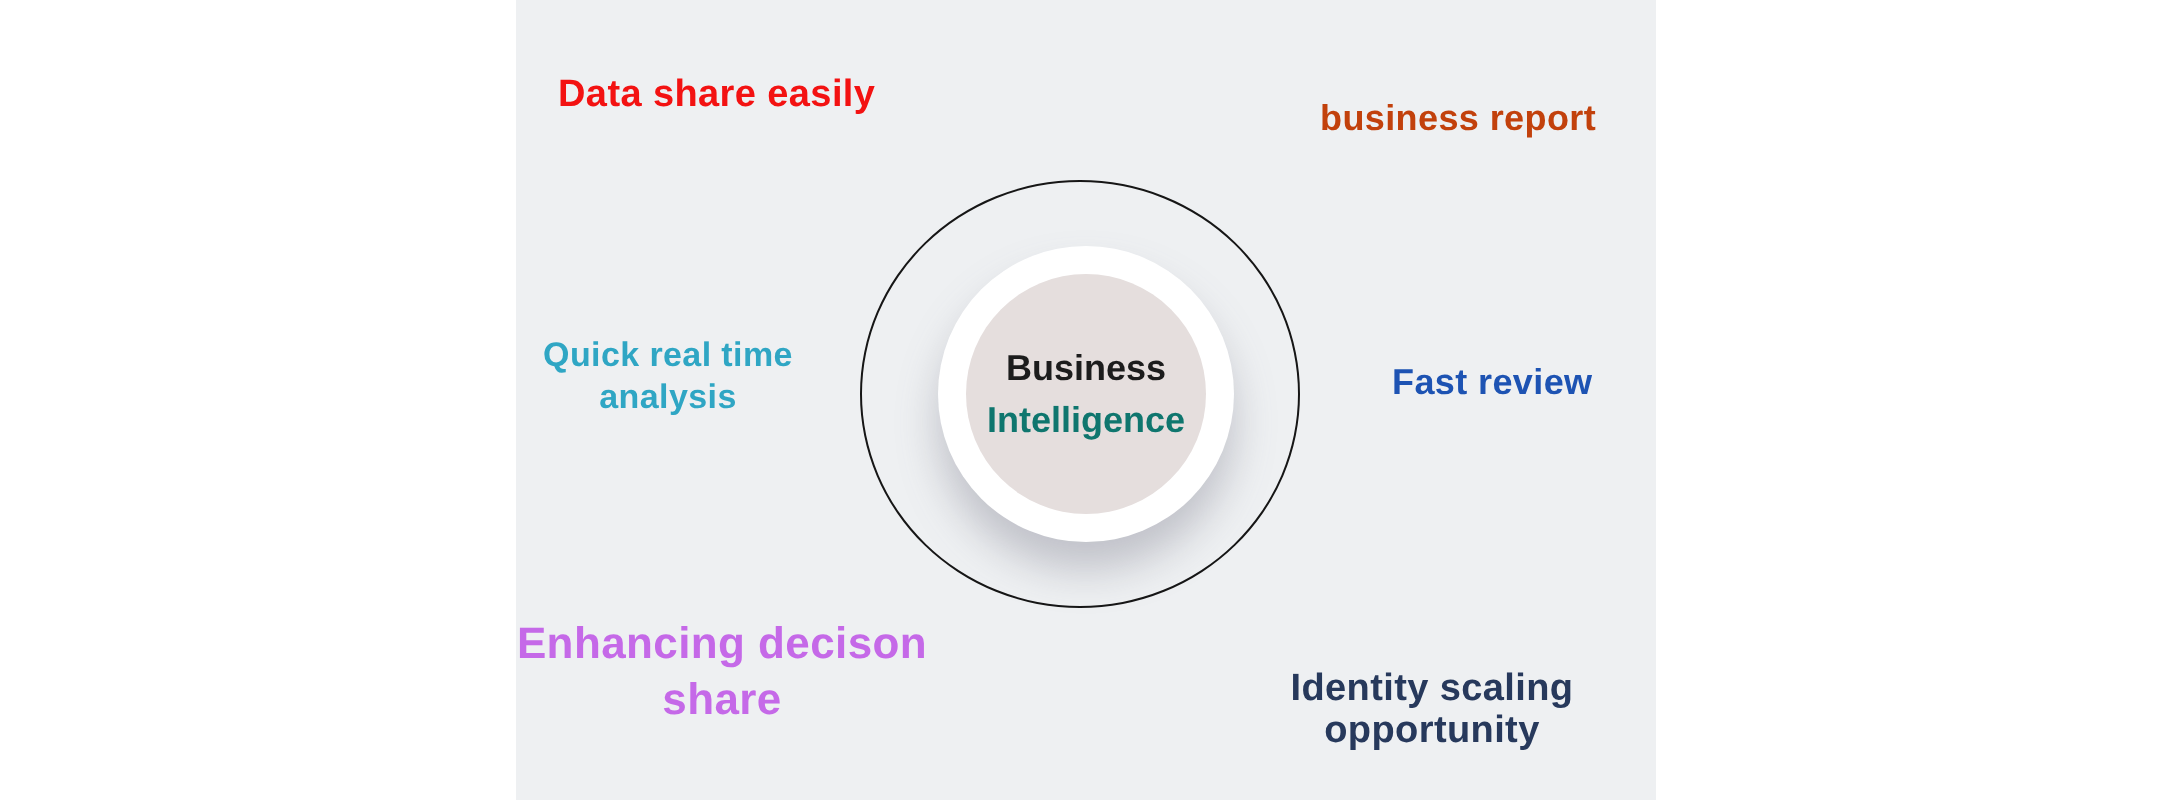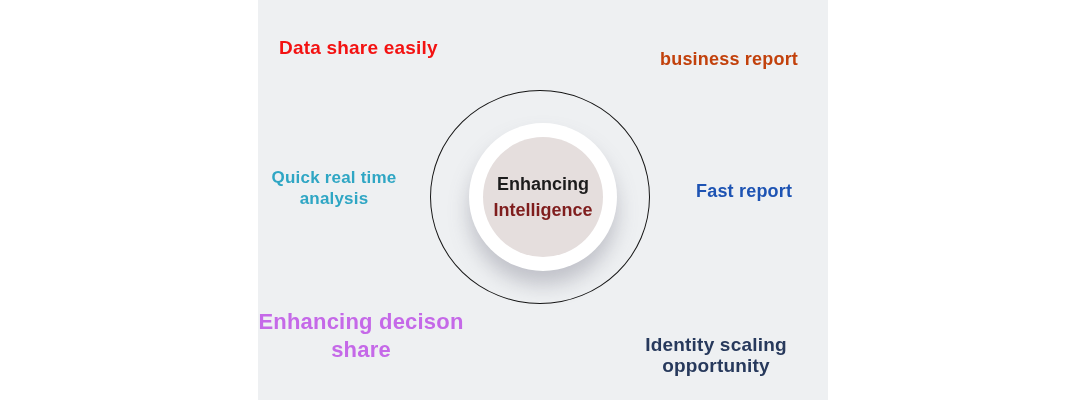--- a/index.html
+++ b/index.html
@@ -81,28 +81,28 @@
 <div class="stage">
 
   <div class="panel" style="background-color: rgb(238, 240, 242);"></div>
 
   <div class="label lbl-data-share" style="color: rgb(243, 18, 18);">Data share easily</div>
 
   <div class="label lbl-biz-report" style="color: #c2410c;">business report</div>
 
   <div class="label lbl-quick-real" style="color: rgb(47, 166, 196);">Quick real time analysis</div>
 
-  <div class="label lbl-fast-review" style="color: rgb(29, 83, 179);">Fast report</div>
+  <div class="label lbl-fast-review" style="color: rgb(29, 83, 179);">Fast review</div>
 
   <div class="label lbl-enhancing" style="color: rgb(197, 105, 232);">Enhancing decison share</div>
 
   <div class="label lbl-identity" style="color: rgb(39, 57, 92);">Identity scaling opportunity</div>
 
   <div class="outer-circle"></div>
 
   <div class="white-circle" style="background-color: rgb(255, 255, 255);">
     <div class="inner-circle" style="background-color: rgb(229, 222, 221);">
-      <div class="center-title" style="color: rgb(28, 28, 28);">Enhancing</div>
-      <div class="center-title" style="color: #7f1d1d;">Intelligence</div>
+      <div class="center-title" style="color: rgb(28, 28, 28);">Business</div>
+      <div class="center-title" style="color: #0f766e;">Intelligence</div>
     </div>
   </div>
 
 </div>
 
 </body></html>

